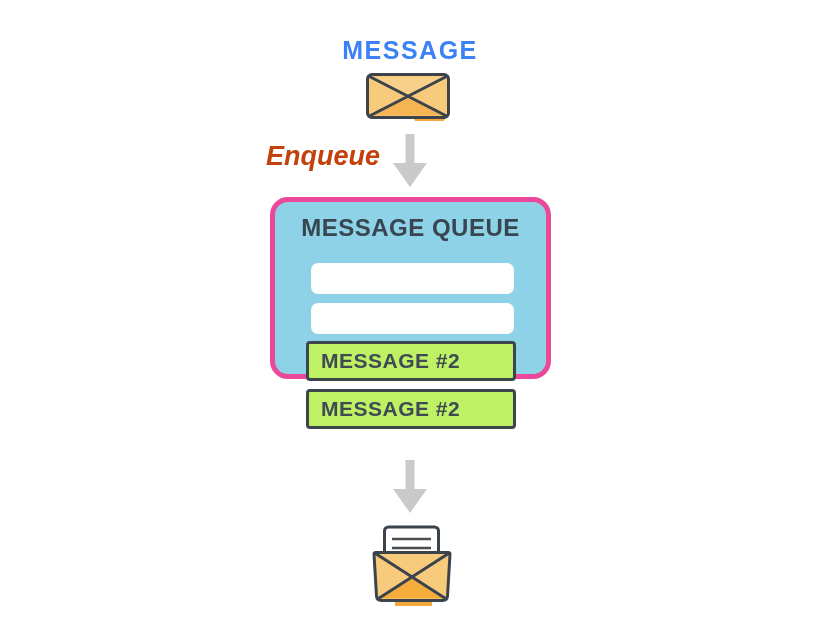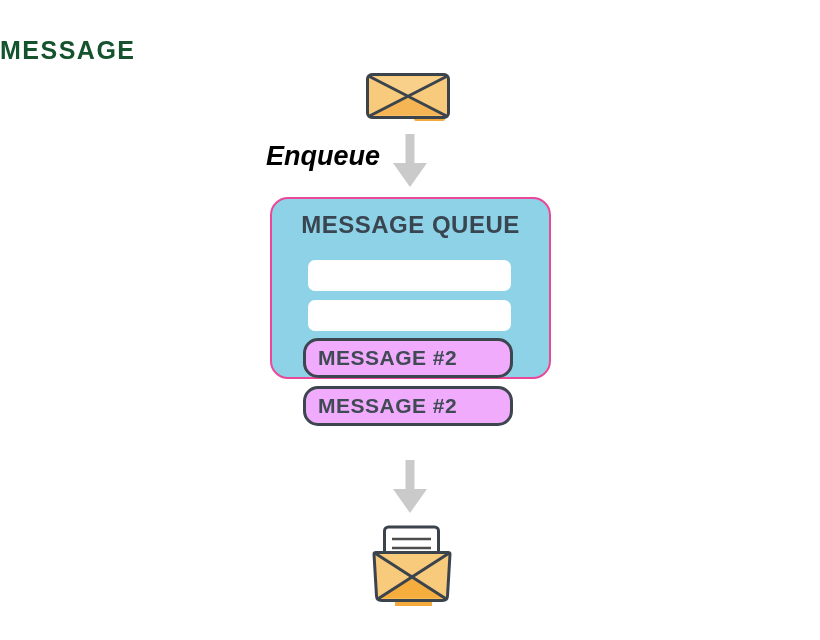--- a/index.html
+++ b/index.html
@@ -11,50 +11,50 @@
     width: 820px;
     height: 640px;
     background: #ffffff;
     overflow: hidden;
   }
 
   .diagram-title {
     position: absolute;
     left: 0; top: 36px;
     width: 820px;
-    text-align: left;
+    text-align: center;
     font-size: 25px;
     font-weight: 800;
     letter-spacing: 1.5px;
-    color: #14532d;
+    color: #3b82f6;
   }
 
   .closed-envelope { position: absolute; left: 366px; top: 73px; }
   .open-envelope   { position: absolute; left: 367px; top: 513px; }
 
   .flow-arrow { position: absolute; width: 36px; height: 54px; }
   .flow-arrow.enqueue { left: 392px; top: 134px; }
   .flow-arrow.dequeue { left: 392px; top: 460px; }
 
   .flow-label {
     position: absolute;
     font-size: 27px;
     font-weight: 700;
     font-style: italic;
-    color: #000000;
+    color: #c2410c;
   }
   .flow-label.enqueue { left: 240px; top: 141px; width: 140px; text-align: right; }
   .flow-label.dequeue { left: 442px; top: 469px; }
 
   .queue-box {
     position: absolute;
     left: 270px; top: 197px;
     width: 281px; height: 182px;
     background: #8dd2e6;
-    border: 2px solid #ec4899;
+    border: 5px solid #ec4899;
     border-radius: 18px;
   }
 
   .queue-title {
     position: absolute;
     left: 0; top: 12px;
     width: 100%;
     text-align: center;
     font-size: 24px;
     font-weight: 800;
@@ -69,23 +69,23 @@
     background: #ffffff;
     border-radius: 7px;
   }
   .empty-slot.slot-1 { top: 61px; }
   .empty-slot.slot-2 { top: 101px; }
 
   .message-item {
     position: absolute;
     left: 31px;
     width: 210px; height: 40px;
-    background: #f0abfc;
+    background: #bef264;
     border: 3.5px solid #3d454f;
-    border-radius: 15px;
+    border-radius: 4px;
     display: flex;
     align-items: center;
     padding-left: 12px;
     font-size: 21px;
     font-weight: 800;
     letter-spacing: 0.5px;
     color: #404a55;
   }
   .message-item.pos-1 { top: 139px; }
   .message-item.pos-2 { top: 187px; }

